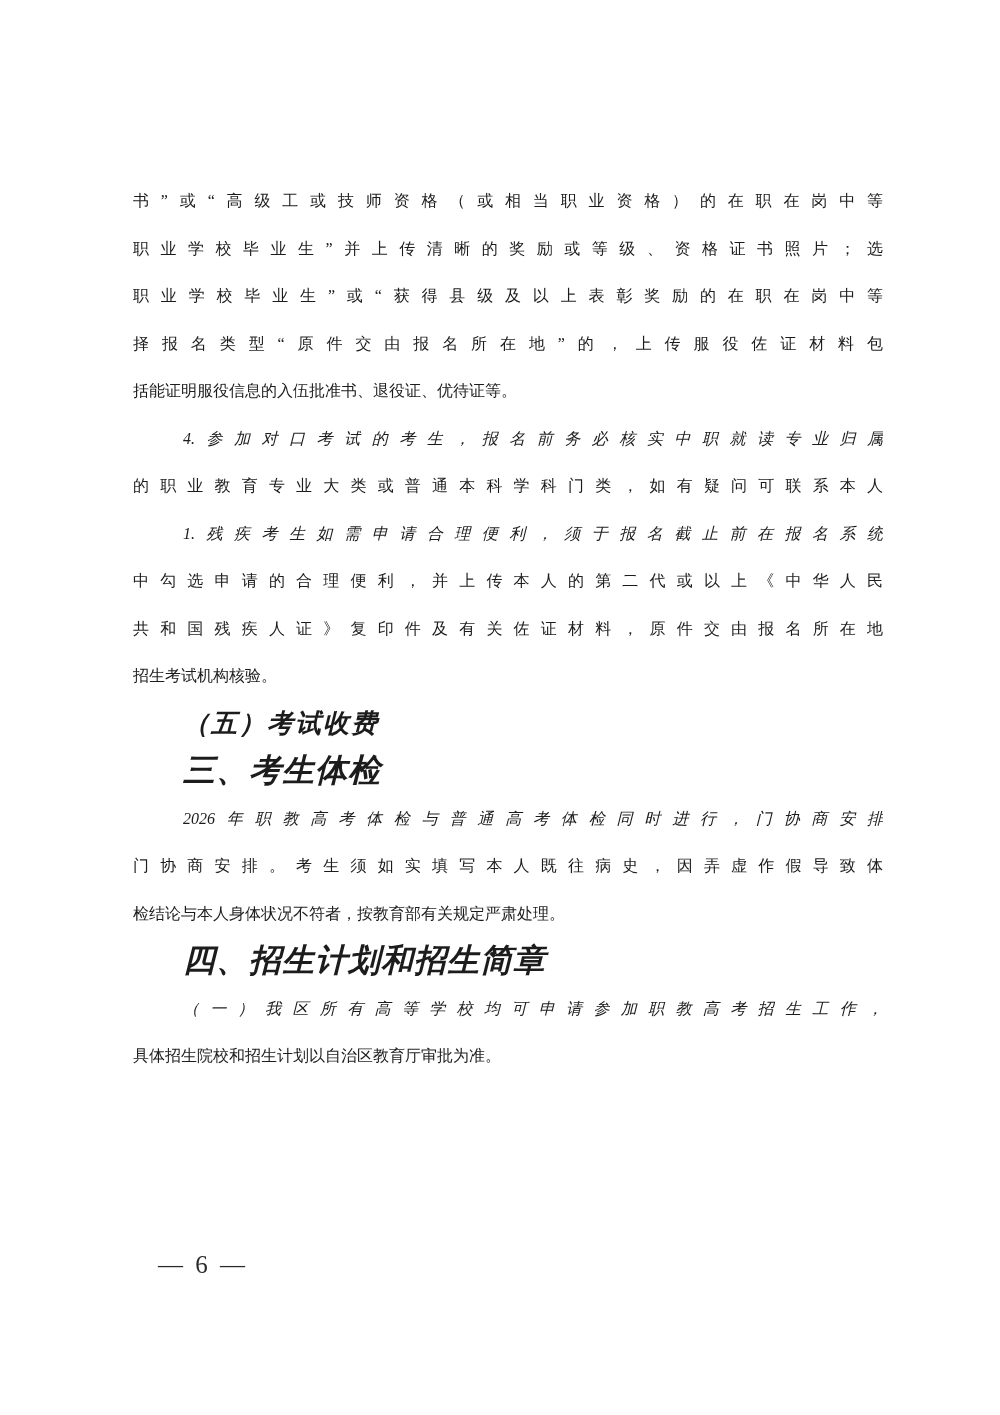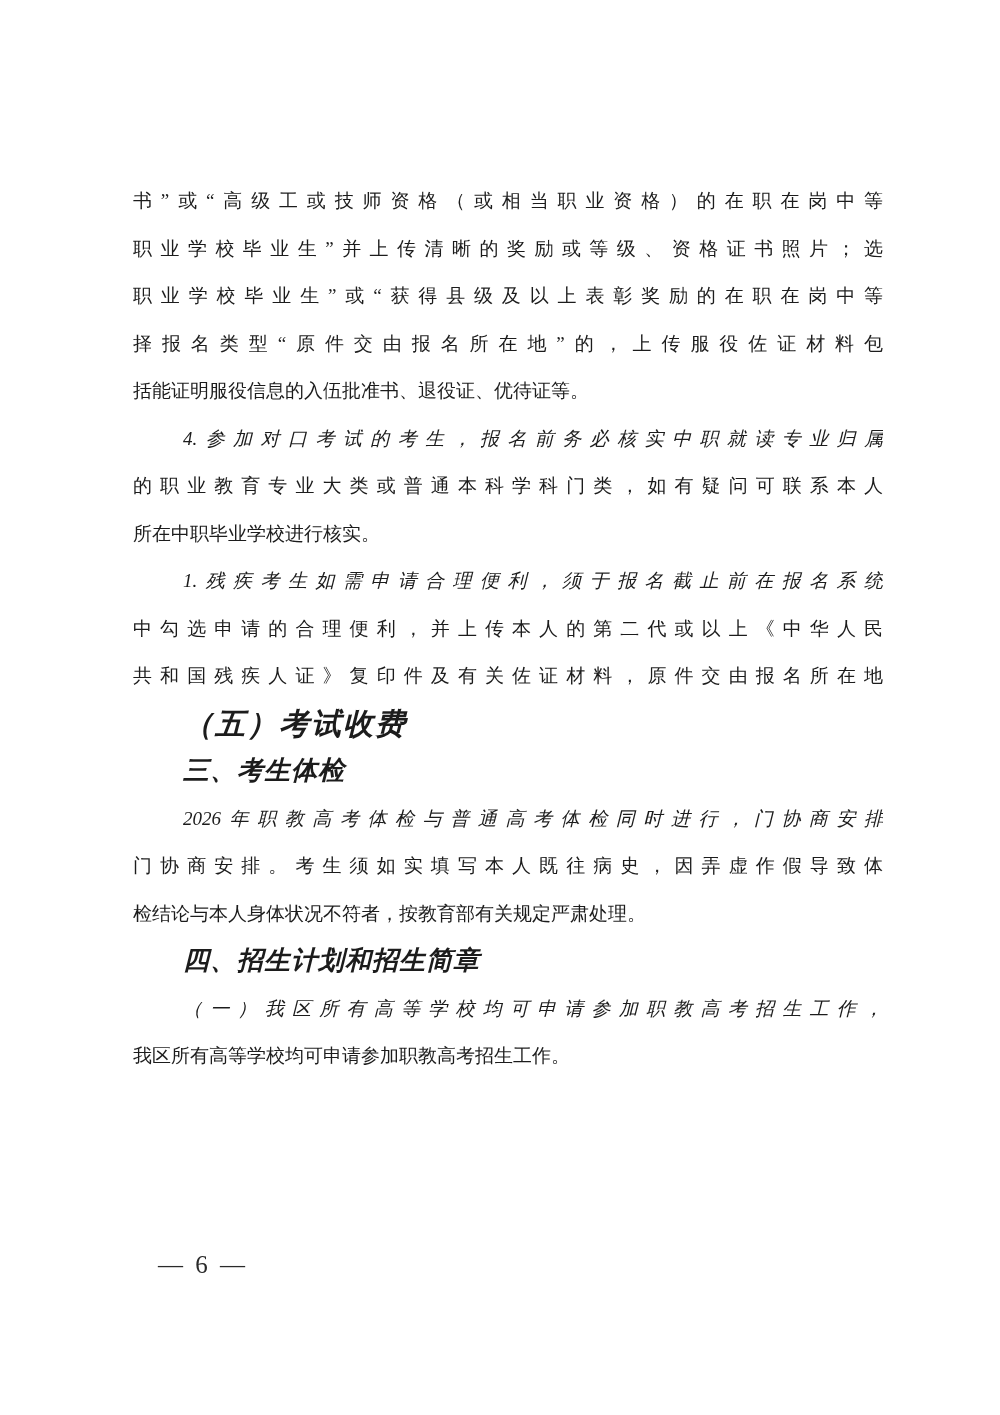--- a/index.html
+++ b/index.html
@@ -18,46 +18,46 @@
   }
   .doc-body {
     position: absolute;
     left: 133px;
     top: 177px;
     width: 750px;
   }
   .ln {
     height: 47.5px;
     line-height: 47.5px;
-    font-size: 19px;
+    font-size: 16px;
     white-space: normal;
     overflow: hidden;
     text-align: left;
   }
   
   .ln.j {
     text-align: justify;
     text-align-last: justify;
   }
   
   .ln.indent {
     text-indent: 50px;
     font-style: italic;
   }
   
   .ln.h {
     font-family: "Liberation Sans", "DejaVu Sans", sans-serif;
     font-weight: bold;
-    font-size: 26px;
+    font-size: 32px;
     letter-spacing: 1px;
   }
   
   .ln.kai {
     font-weight: 600;
-    font-size: 30px;
+    font-size: 26px;
     letter-spacing: 2px;
   }
   .footer {
     position: absolute;
     left: 158px;
     top: 1247px;
     font-size: 25px;
     line-height: 36px;
     letter-spacing: 3px;
     color: #2a2a2a;
@@ -68,27 +68,27 @@
 
 <div class="page">
   <div class="doc-body">
     <div class="ln j">书”或“高级工或技师资格（或相当职业资格）的在职在岗中等</div>
     <div class="ln j">职业学校毕业生”并上传清晰的奖励或等级、资格证书照片；选</div>
     <div class="ln j">职业学校毕业生”或“获得县级及以上表彰奖励的在职在岗中等</div>
     <div class="ln j">择报名类型“原件交由报名所在地”的，上传服役佐证材料包</div>
     <div class="ln">括能证明服役信息的入伍批准书、退役证、优待证等。</div>
     <div class="ln j indent">4.参加对口考试的考生，报名前务必核实中职就读专业归属</div>
     <div class="ln j">的职业教育专业大类或普通本科学科门类，如有疑问可联系本人</div>
-    <div class="ln">所在中职毕业学校进行核实。</div>
     <div class="ln j indent">1.残疾考生如需申请合理便利，须于报名截止前在报名系统</div>
     <div class="ln j">中勾选申请的合理便利，并上传本人的第二代或以上《中华人民</div>
     <div class="ln j">共和国残疾人证》复印件及有关佐证材料，原件交由报名所在地</div>
+    <div class="ln">招生考试机构核验。</div>
     <div class="ln kai indent">（五）考试收费</div>
     <div class="ln h indent">三、考生体检</div>
     <div class="ln j indent">2026年职教高考体检与普通高考体检同时进行，门协商安排</div>
     <div class="ln j">门协商安排。考生须如实填写本人既往病史，因弄虚作假导致体</div>
     <div class="ln">检结论与本人身体状况不符者，按教育部有关规定严肃处理。</div>
     <div class="ln h indent">四、招生计划和招生简章</div>
     <div class="ln j indent">（一）我区所有高等学校均可申请参加职教高考招生工作，</div>
-    <div class="ln">我区所有高等学校均可申请参加职教高考招生工作。</div>
+    <div class="ln">具体招生院校和招生计划以自治区教育厅审批为准。</div>
   </div>
   <div class="footer">— 6 —</div>
 </div>
 
 </body></html>

